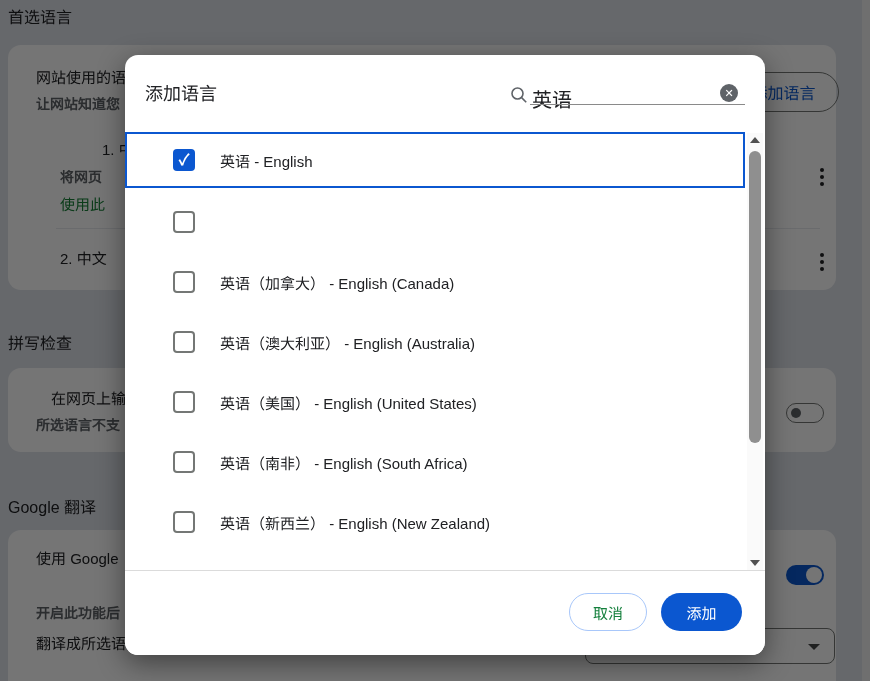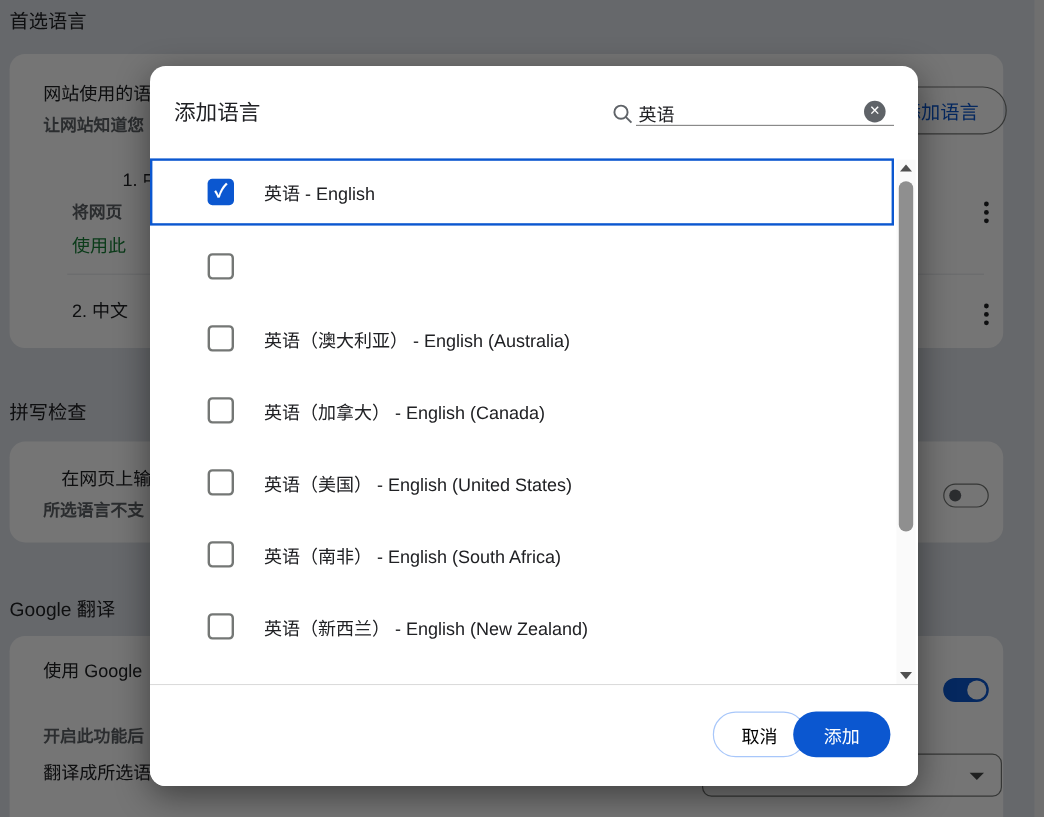--- a/index.html
+++ b/index.html
@@ -43,21 +43,21 @@
   .page-scrollbar{position:absolute;right:0;top:0;width:8px;height:681px;background:#f2f2f2;}
   
   .scrim{position:absolute;inset:0;background:rgba(0,0,0,0.54);z-index:5;}
   
   .dialog{
     position:absolute;left:125px;top:55px;width:640px;height:600px;background:#ffffff;
     border-radius:13px;box-shadow:0 8px 28px rgba(0,0,0,0.45);z-index:10;
   }
   .dlg-title{position:absolute;left:20px;top:24px;font-size:18px;color:#202124;}
   .search-icon{position:absolute;left:385px;top:31px;width:18px;height:18px;}
-  .search-value{position:absolute;left:407px;top:29px;font-size:15px;color:#202124;}
+  .search-value{position:absolute;left:407px;top:29px;font-size:20px;color:#202124;}
   .search-underline{position:absolute;left:405px;top:49px;width:215px;height:1px;background:#8a8a8a;}
   .clear-btn{position:absolute;left:595px;top:29px;width:18px;height:18px;border-radius:50%;
     background:#5f6368;color:#ffffff;font-size:11px;line-height:18px;text-align:center;cursor:pointer;}
   .dlg-list{position:absolute;left:0;top:77px;width:620px;}
   .lang-row{height:60px;display:flex;align-items:center;cursor:pointer;box-sizing:border-box;}
   .lang-row.focused{height:56px;margin-bottom:4px;border:2px solid #0b57d0;}
   .cb{flex:0 0 auto;box-sizing:border-box;width:22px;height:22px;margin-left:48px;
     border:2px solid #747775;border-radius:4px;background:#fff;}
   .lang-row.focused .cb{margin-left:46px;}
   .cb.checked{border:none;background:#0b57d0;color:#ffffff;font-size:15px;font-weight:bold;
@@ -70,21 +70,21 @@
   .sb-down{bottom:0;}
   .tri-up{width:0;height:0;border-left:5px solid transparent;border-right:5px solid transparent;border-bottom:6px solid #505050;}
   .tri-down{width:0;height:0;border-left:5px solid transparent;border-right:5px solid transparent;border-top:6px solid #505050;}
   .sb-thumb{position:absolute;left:2px;top:18px;width:12px;height:292px;background:#8f8f8f;border-radius:6px;cursor:pointer;}
   
   .dlg-footer{position:absolute;left:0;bottom:0;width:640px;height:85px;border-top:1px solid #dbdbdb;
     border-radius:0 0 13px 13px;background:#fff;box-sizing:border-box;}
   .btn{position:absolute;top:22px;height:38px;border-radius:19px;font-size:15px;
     display:flex;align-items:center;justify-content:center;cursor:pointer;box-sizing:border-box;
     font-family:"Liberation Sans",sans-serif;}
-  .btn-cancel{left:469px;width:78px;background:#ffffff;border:1px solid #a8c7fa;color:#000000;}
+  .btn-cancel{left:444px;width:78px;background:#ffffff;border:1px solid #a8c7fa;color:#15803d;font-family:Liberation Serif, serif;}
   .btn-add{left:536px;width:81px;background:#0b57d0;border:none;color:#ffffff;}
 </style>
 </head>
 <body>
 
 <div class="page">
 
   <div class="section-heading" style="top:4px;">首选语言</div>
 
   <div class="card card1">
@@ -158,25 +158,25 @@
   <div class="dlg-list">
       <div class="lang-row focused">
         <span class="cb checked">✓</span>
         <span class="lang-label">英语 - English</span>
       </div>
       <div class="lang-row">
         <span class="cb"></span>
       </div>
       <div class="lang-row">
         <span class="cb"></span>
+        <span class="lang-label">英语（加拿大） - English (Canada)</span>
+      </div>
+      <div class="lang-row">
+        <span class="cb"></span>
         <span class="lang-label">英语（澳大利亚） - English (Australia)</span>
-      </div>
-      <div class="lang-row">
-        <span class="cb"></span>
-        <span class="lang-label">英语（加拿大） - English (Canada)</span>
       </div>
       <div class="lang-row">
         <span class="cb"></span>
         <span class="lang-label">英语（美国） - English (United States)</span>
       </div>
       <div class="lang-row">
         <span class="cb"></span>
         <span class="lang-label">英语（南非） - English (South Africa)</span>
       </div>
       <div class="lang-row">

